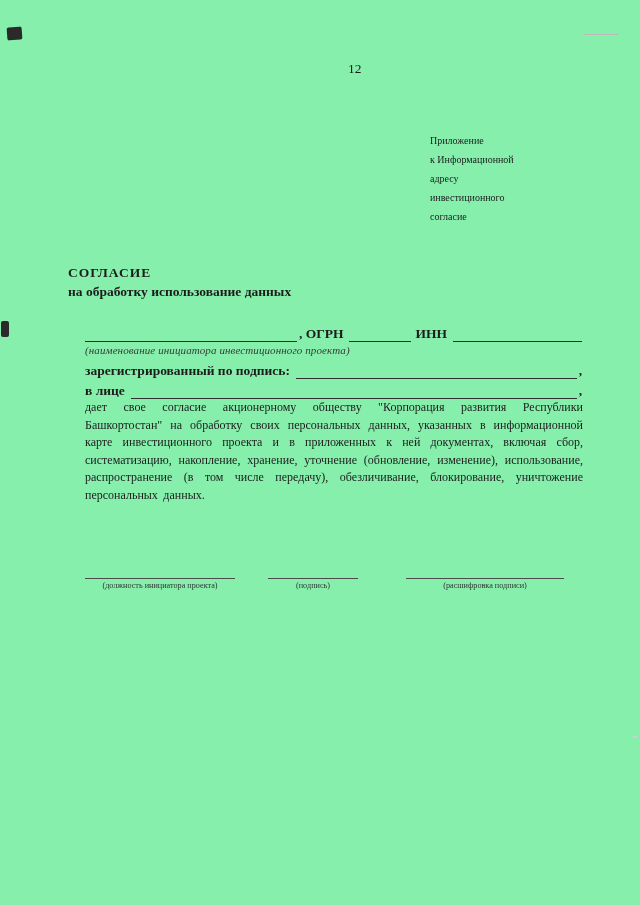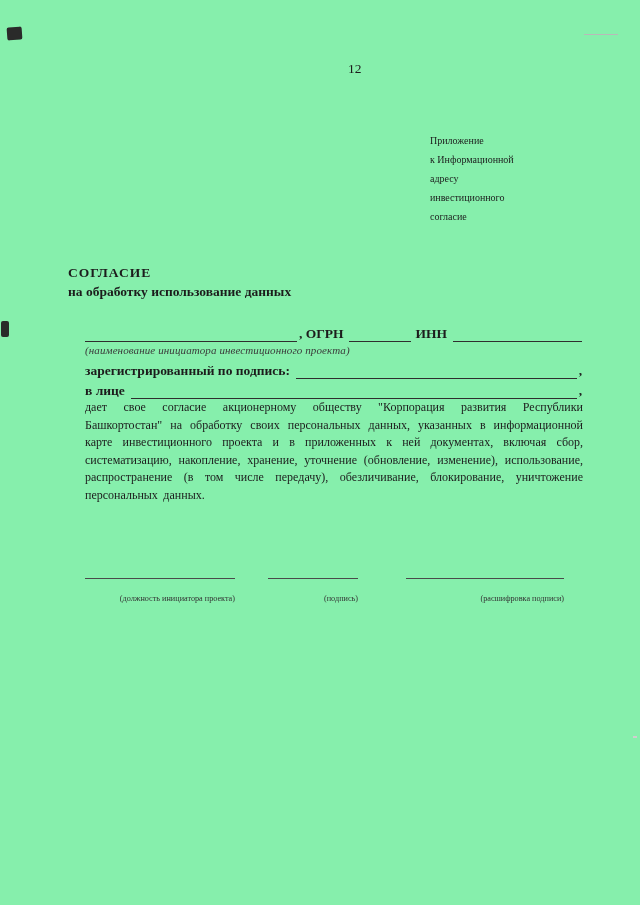--- a/index.html
+++ b/index.html
@@ -68,21 +68,21 @@
   .paragraph {
     position: absolute; left: 85px; right: 57px; top: 399px;
     font-size: 12px; line-height: 17.6px;
     text-align: justify;
     text-align-last: left;
     word-spacing: 2.5px;
   }
 
   .sig-block { position: absolute; top: 572px; text-align: center; }
   .sig-line { border-bottom: 1px solid #4a4a4a; height: 6px; }
-  .sig-caption { font-size: 8.2px; color: #333; margin-top: 15px; white-space: nowrap; text-align: right; }
+  .sig-caption { font-size: 8.2px; color: #333; margin-top: 2px; white-space: nowrap; }
   .sig-1 { left: 85px;  width: 150px; }
   .sig-2 { left: 268px; width: 90px; }
   .sig-3 { left: 406px; width: 158px; }
 </style>
 </head>
 <body>
 
 <div class="page">
 
   <div class="artifact artifact-1"></div>

